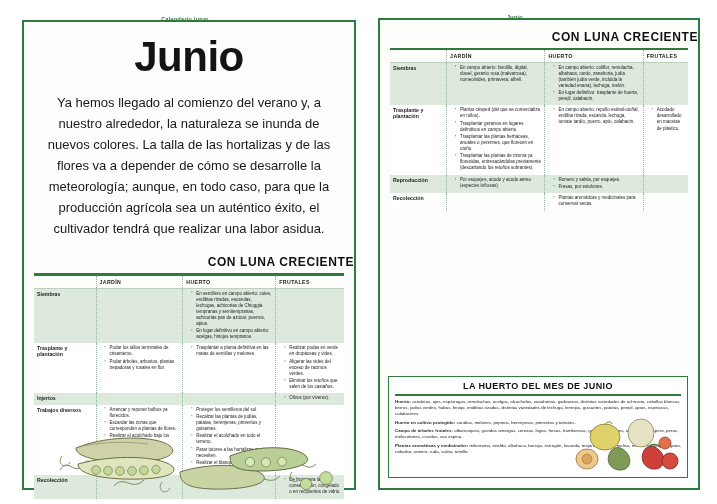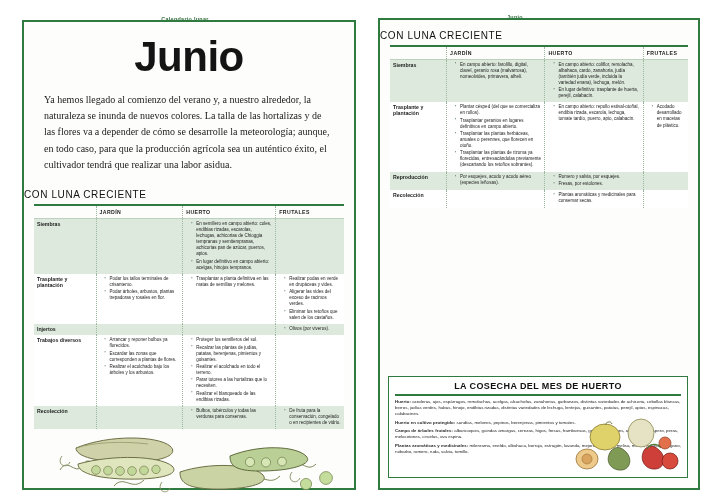--- a/index.html
+++ b/index.html
@@ -24,24 +24,24 @@
   .runhead .rule{display:block;height:1px;background:#3b7a46;margin-top:2px;opacity:.55;}
   
   .pagenum{position:absolute;font-size:8px;color:#3c6b44;font-weight:bold;text-align:center;}
   .pagenum.l{left:145px;top:481px;width:50px;}
   
   .month-title{
     text-align:center;font-size:42px;font-weight:bold;letter-spacing:-.5px;
     margin:14px 0 0;line-height:1;color:#141414;
   }
   .intro{
-    margin:14px 20px 0;font-size:10px;line-height:1.62;color:#1a1a1a;font-family:Liberation Serif, serif;
+    margin:14px 20px 0;font-size:13px;line-height:1.62;text-align:center;color:#1a1a1a;
   }
   .section-head{
-    text-align:left;font-size:10px;font-weight:normal;letter-spacing:.6px;
+    text-align:right;font-size:12px;font-weight:bold;letter-spacing:.6px;
     margin-top:16px;color:#111;
   }
   .section-head.mid{margin-top:10px;}
   .hrule{height:2.2px;background:#2f7a3e;margin:4px 10px 0;}
   .hrule.thin{height:1.6px;}
   
   table.cal{width:calc(100% - 20px);margin:0 10px;border-collapse:collapse;table-layout:fixed;}
   table.cal th,table.cal td{
     vertical-align:top;border-right:1px dotted #9bb79f;padding:2px 3px;
   }
@@ -338,21 +338,21 @@
             <td>
               <div class="empty"></div>
             </td>
           </tr>
         </tbody>
     </table>
 
   </div>
 
   <div class="harvest">
-    <h3>LA COSECHA DEL MES DE HUERTO</h3>
+    <h3>LA HUERTO DEL MES DE JUNIO</h3>
     <div class="hr"></div>
     <div class="body" id="harvest-body">
         <p><b>Huerto:</b><span> acederas, ajos, espárragos, remolachas, acelgas, alcachofas, zanahorias, garbanzos, distintas variedades de achicoria, cebollas blancas, berros, judías verdes, habas, hinojo, endibias rizadas, distintas variedades de lechuga, lentejas, guisantes, patatas, perejil, apios, espinacas, calabacines.</span></p>
         <p><b>Huerto en cultivo protegido:</b><span> sandías, melones, pepinos, berenjenas, pimientos y tomates.</span></p>
         <p><b>Campo de árboles frutales:</b><span> albaricoques, guindas amargas, cerezas, higos, fresas, frambuesas, grosellas, limones, arándanos, níspero, peras, melocotones, ciruelas, uva espina.</span></p>
         <p><b>Plantas aromáticas y medicinales:</b><span> milenrama, eneldo, albahaca, borraja, estragón, lavanda, mejorana, malva, melisa, menta, nébeda, orégano, ruibarbo, romero, ruda, salvia, tomillo.</span></p>
       </div>
     <svg class="ill fruits" viewBox="0 0 108 58">
       <ellipse cx="34" cy="22" rx="15" ry="13" fill="#e0d26a" stroke="#8a7a32" stroke-width=".8"></ellipse>
       <path d="M34 10 C36 6 40 6 41 9" fill="none" stroke="#6f7a3a" stroke-width="1"></path>

